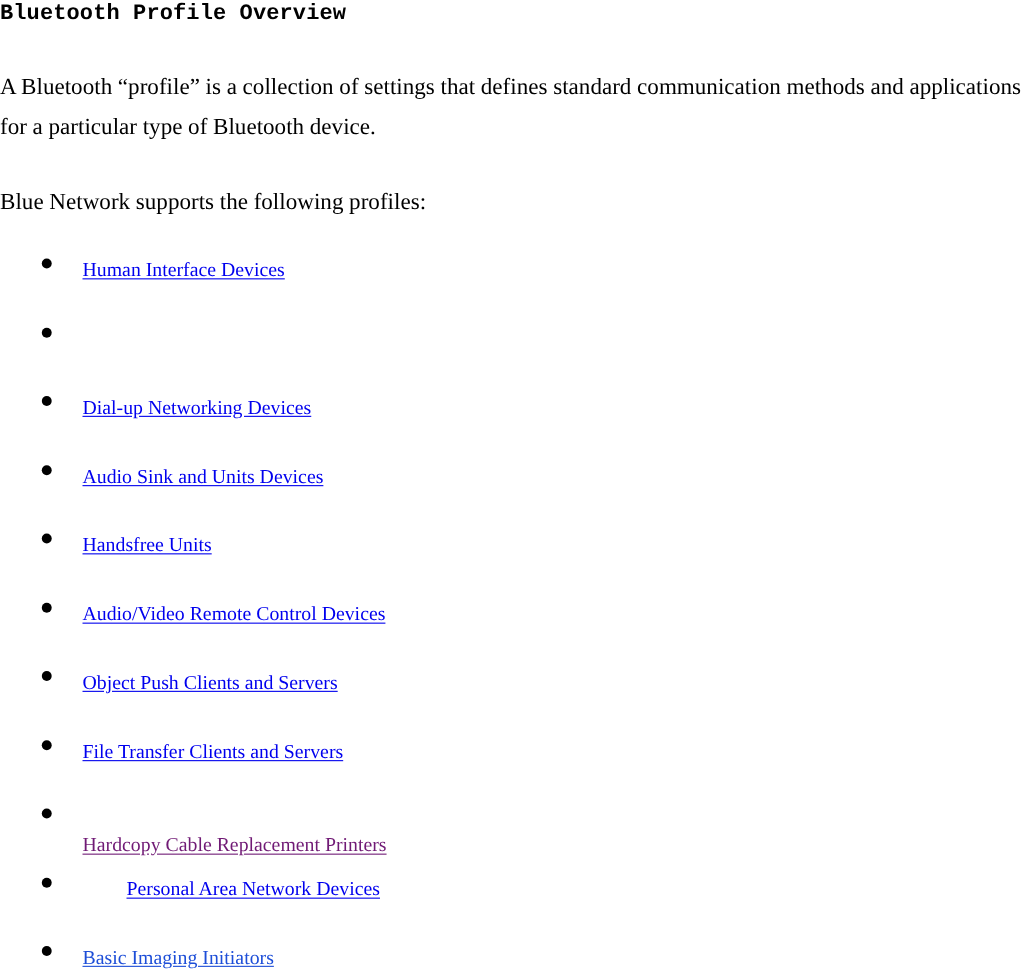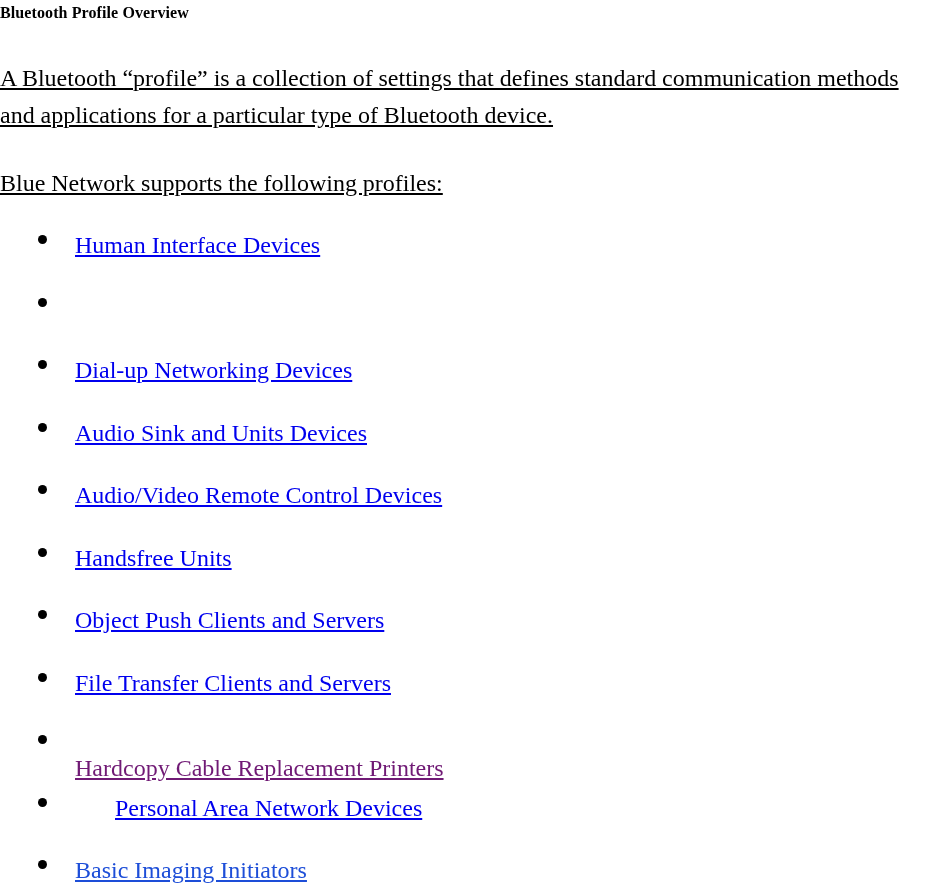--- a/index.html
+++ b/index.html
@@ -21,46 +21,45 @@
   .page {
     position: relative;
     width: 939px;
     height: 887px;
     box-sizing: border-box;
     padding: 0 1px;
   }
 
   
   .doc-heading {
-    font-family: Liberation Serif, serif;
-    font-size: 16px;
+    font-family: Liberation Mono, monospace;
+    font-size: 20px;
     font-weight: bold;
     line-height: 28px;
     letter-spacing: 0.1px;
     margin: 0;
     padding: 0;
     position: absolute;
     top: -1px;
     left: 0;
     white-space: nowrap;
   }
 
   
   .doc-para {
     font-family: "Liberation Serif", "DejaVu Serif", serif;
-    font-size: 24px;
+    font-size: 21px;
     line-height: 37px;
     margin: 0;
     padding: 0;
     position: absolute;
     left: 0;
     width: 939px;
     text-align: left;
     word-spacing: -0.1px;
-    text-decoration: underline;
   }
 
   #para-intro  { top: 60px; }
   #para-lead   { top: 165px; }
 
   
   .profile-list {
     position: absolute;
     top: 232px;
     left: 0;
@@ -86,21 +85,21 @@
     height: 9px;
     background: #000000;
     border-radius: 50%;
   }
 
   .profile-link {
     position: absolute;
     left: 75px;
     top: 0;
     font-family: "Liberation Serif", "DejaVu Serif", serif;
-    font-size: 24px;
+    font-size: 18px;
     line-height: 26px;
     color: #0000EE;
     text-decoration: underline;
     text-underline-offset: 2px;
     white-space: nowrap;
     cursor: pointer;
   }
 </style>
 </head>
 <body>
@@ -124,25 +123,25 @@
       <li class="profile-item">
         <span class="bullet-marker"></span>
         <a class="profile-link" style="color: rgb(0, 0, 238);">Dial-up Networking Devices</a>
       </li>
       <li class="profile-item">
         <span class="bullet-marker"></span>
         <a class="profile-link" style="color: rgb(0, 0, 238);">Audio Sink and Units Devices</a>
       </li>
       <li class="profile-item">
         <span class="bullet-marker"></span>
-        <a class="profile-link" style="color: rgb(0, 0, 238);">Audio/Video Remote Control Devices</a>
+        <a class="profile-link" style="color: rgb(0, 0, 238);">Handsfree Units</a>
       </li>
       <li class="profile-item">
         <span class="bullet-marker"></span>
-        <a class="profile-link" style="color: rgb(0, 0, 238);">Handsfree Units</a>
+        <a class="profile-link" style="color: rgb(0, 0, 238);">Audio/Video Remote Control Devices</a>
       </li>
       <li class="profile-item">
         <span class="bullet-marker"></span>
         <a class="profile-link" style="color: rgb(0, 0, 238);">Object Push Clients and Servers</a>
       </li>
       <li class="profile-item">
         <span class="bullet-marker"></span>
         <a class="profile-link" style="color: rgb(0, 0, 238);">File Transfer Clients and Servers</a>
       </li>
       <li class="profile-item">

